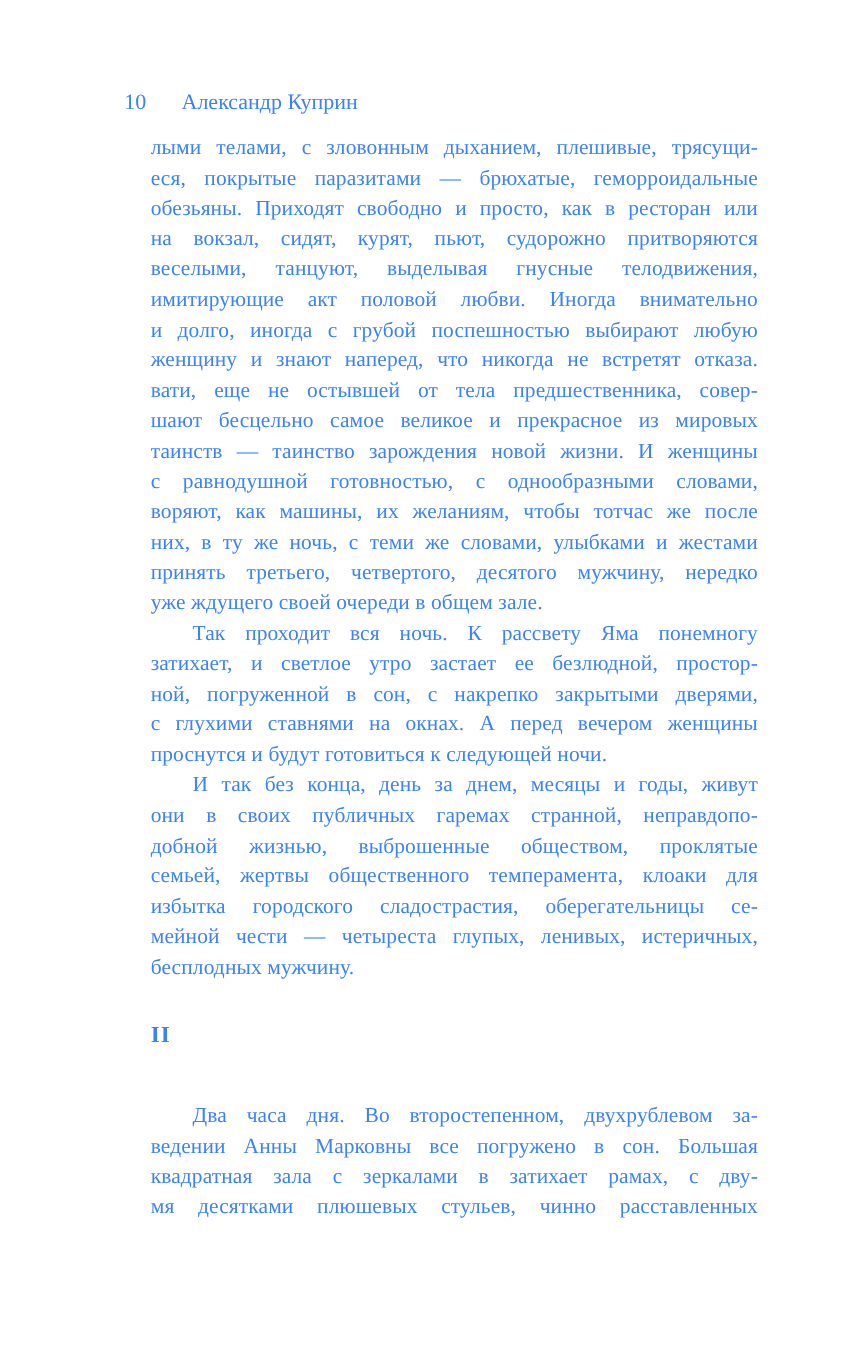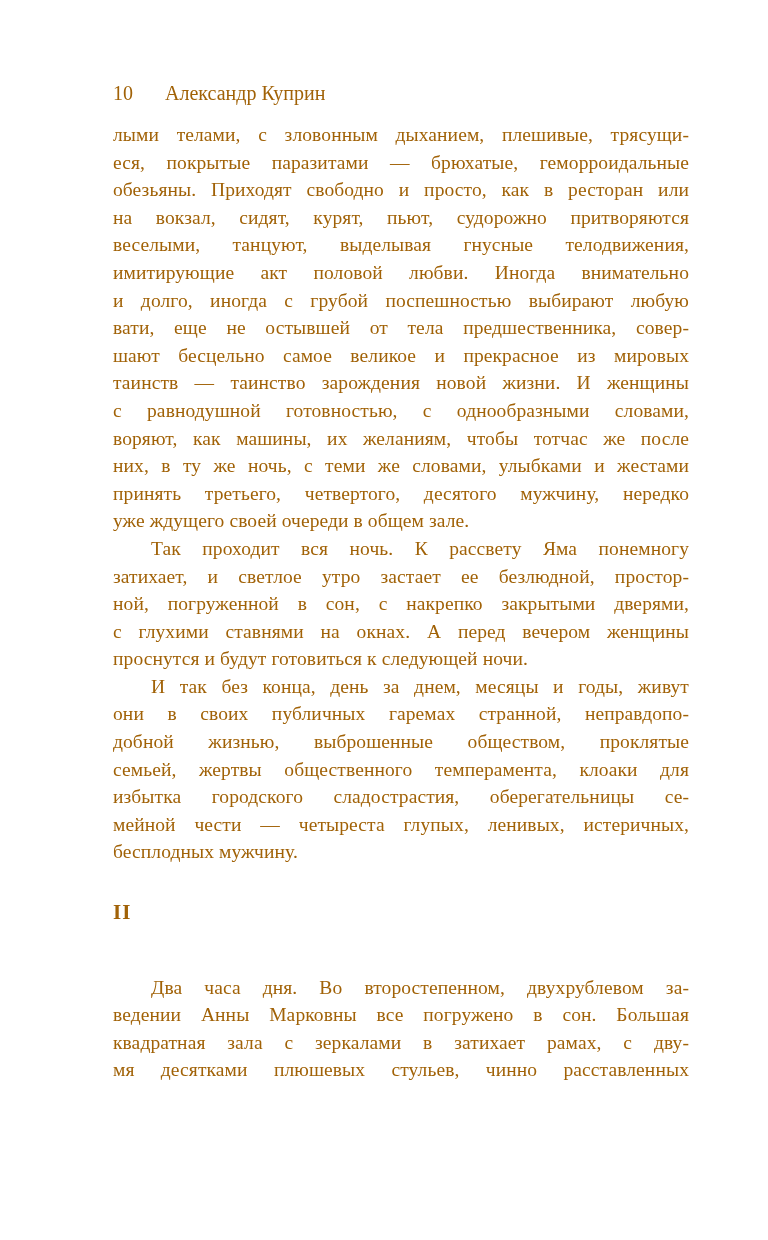--- a/index.html
+++ b/index.html
@@ -5,21 +5,21 @@
   html, body {
     margin: 0;
     padding: 0;
     background: #ffffff;
   }
   .page {
     position: relative;
     width: 768px;
     height: 1240px;
     background: #ffffff;
-    color: #a16207;
+    color: #3b82f6;
     font-family: "Liberation Serif", "DejaVu Serif", serif;
     overflow: hidden;
   }
   .text-col {
     position: absolute;
     left: 113px;
     top: 82px;
     width: 576px;
   }
   .running-header {
@@ -32,20 +32,21 @@
   .page-number {
     font-style: normal;
   }
   .running-title {
     margin-left: 17px;
   }
   .body-text {
     font-size: 19.5px;
     line-height: 27.6px;
     letter-spacing: 0.1px;
+    margin-left: 24px;
   }
   .line {
     text-align: justify;
     text-align-last: justify;
   }
   .line.last {
     text-align-last: left;
   }
   .line.indent {
     text-indent: 38px;
@@ -72,20 +73,21 @@
     <div class="body-text">
 
       <div>
         <div class="line">лыми телами, с зловонным дыханием, плешивые, трясущи-</div>
         <div class="line">еся, покрытые паразитами — брюхатые, геморроидальные</div>
         <div class="line">обезьяны. Приходят свободно и просто, как в ресторан или</div>
         <div class="line">на вокзал, сидят, курят, пьют, судорожно притворяются</div>
         <div class="line">веселыми, танцуют, выделывая гнусные телодвижения,</div>
         <div class="line">имитирующие акт половой любви. Иногда внимательно</div>
         <div class="line">и долго, иногда с грубой поспешностью выбирают любую</div>
+        <div class="line">женщину и знают наперед, что никогда не встретят отказа.</div>
         <div class="line">вати, еще не остывшей от тела предшественника, совер-</div>
         <div class="line">шают бесцельно самое великое и прекрасное из мировых</div>
         <div class="line">таинств — таинство зарождения новой жизни. И женщины</div>
         <div class="line">с равнодушной готовностью, с однообразными словами,</div>
         <div class="line">воряют, как машины, их желаниям, чтобы тотчас же после</div>
         <div class="line">них, в ту же ночь, с теми же словами, улыбками и жестами</div>
         <div class="line">принять третьего, четвертого, десятого мужчину, нередко</div>
         <div class="line last">уже ждущего своей очереди в общем зале.</div>
       </div>
 

